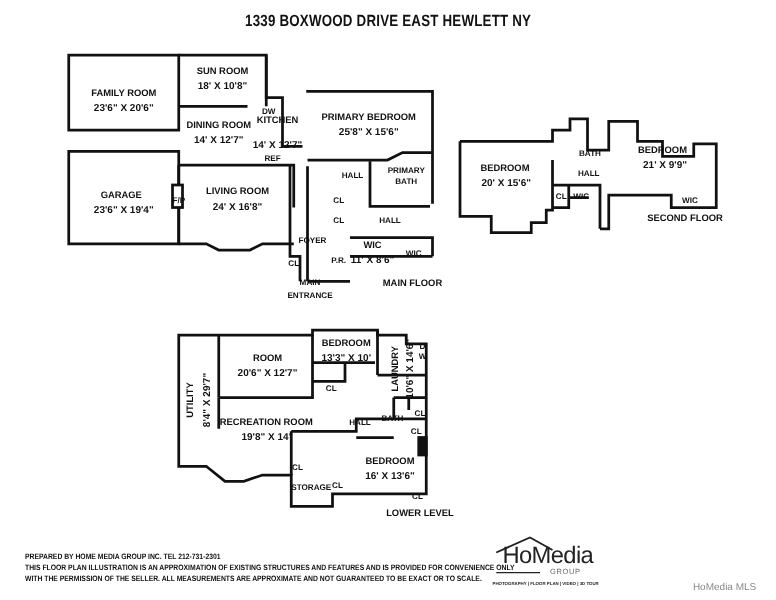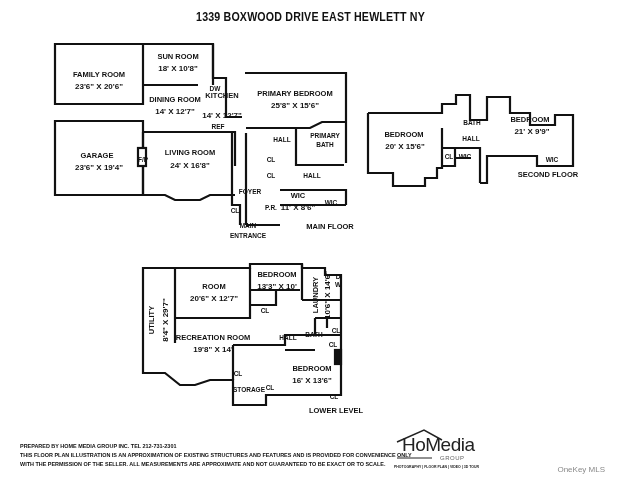--- a/index.html
+++ b/index.html
@@ -125,13 +125,13 @@
 <div class="logo">
   <svg width="80" height="40" style="position:absolute;left:0;top:0;">
     <path d="M3 14 L30 2 L48 12" stroke="#222" stroke-width="1.5" fill="none"></path>
     <path d="M3 30 H38" stroke="#222" stroke-width="1"></path>
   </svg>
   <span class="logo-text">HoMedia</span>
   <span class="logo-group">GROUP</span>
   <span class="logo-sub">PHOTOGRAPHY | FLOOR PLAN | VIDEO | 3D TOUR</span>
 </div>
 
-<div class="mls">OneKey MLS</div>
+<div class="mls">HoMedia MLS</div>
 
 </body></html>

